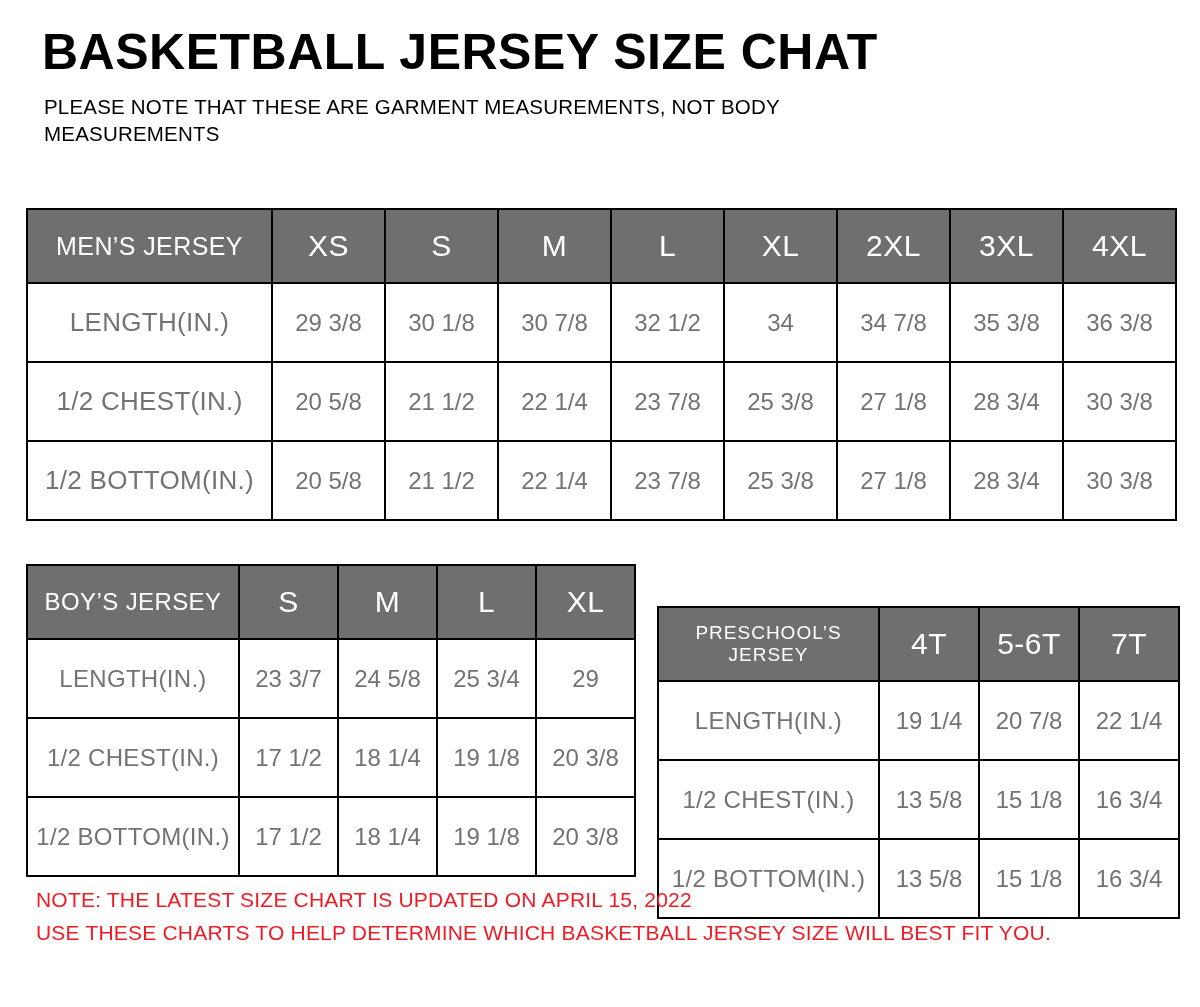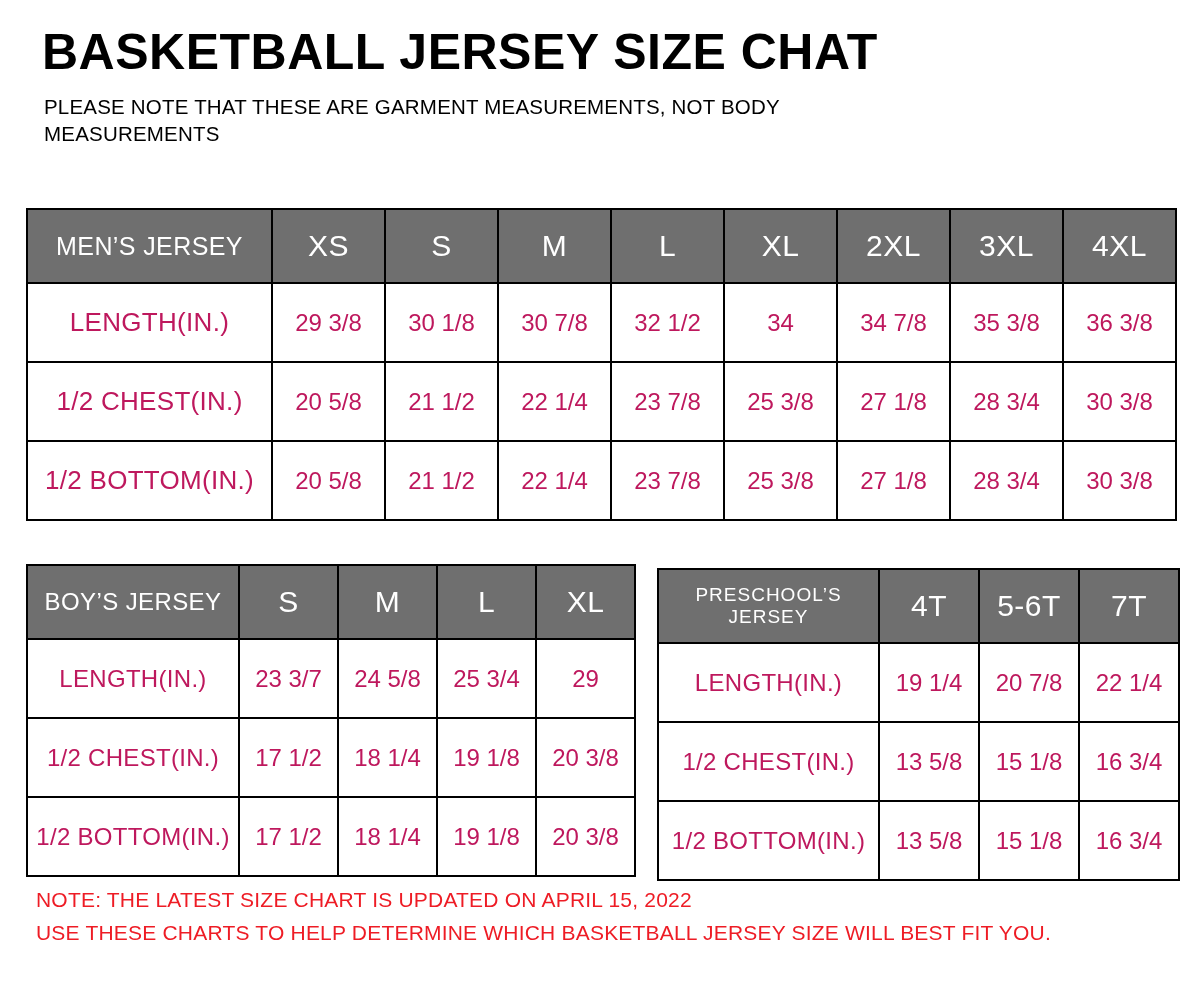--- a/index.html
+++ b/index.html
@@ -57,21 +57,21 @@
     font-size: 30px;
     letter-spacing: 0.5px;
   }
   .hdr-row td.rowlabel-head {
     font-size: 25px;
     letter-spacing: 0.4px;
   }
   .body-row td {
     height: 77px;
     font-size: 24px;
-    color: #be185d;
+    color: #737373;
     border-radius: 14px;
   }
   .body-row td.rowlabel {
     font-size: 26px;
     letter-spacing: 0.3px;
   }
   .men-table {
     position: absolute;
     left: 26px;
     top: 208px;
@@ -85,21 +85,21 @@
     left: 26px;
     top: 564px;
     width: 610px;
   }
   .boy-table col.c0 { width: 212px; }
   .boy-table col.cx { width: 99px; }
 
   .pre-table {
     position: absolute;
     left: 657px;
-    top: 568px;
+    top: 606px;
     width: 521px;
   }
   .pre-table col.c0 { width: 221px; }
   .pre-table col.cx { width: 100px; }
 
   .pre-table .hdr-row td.rowlabel-head {
     font-size: 19px;
     letter-spacing: 1px;
   }
   .boy-table .hdr-row td.rowlabel-head,

